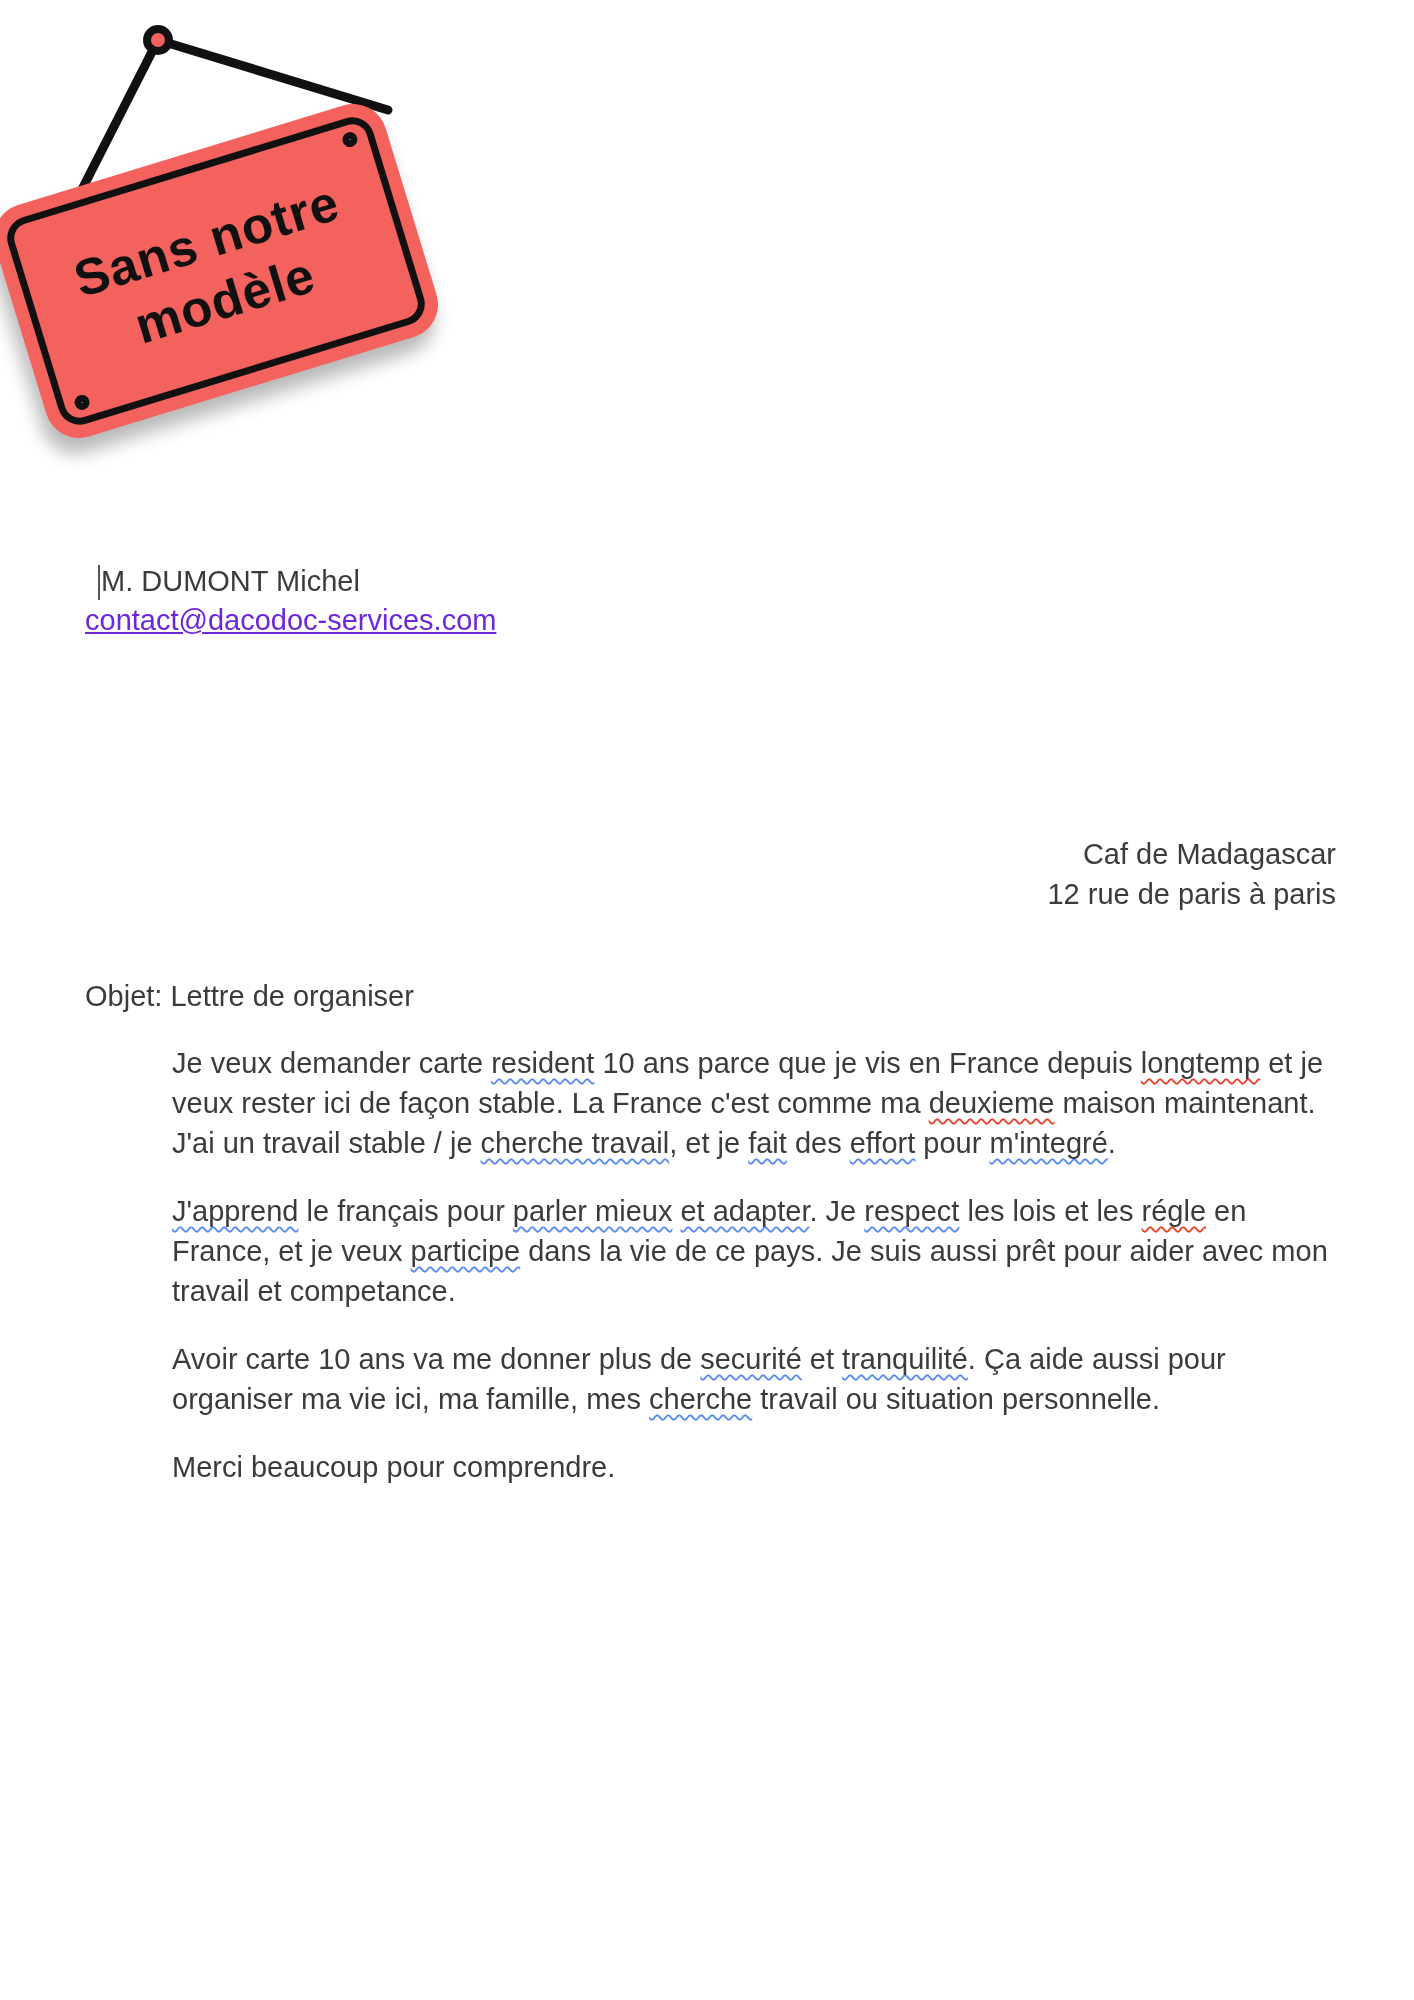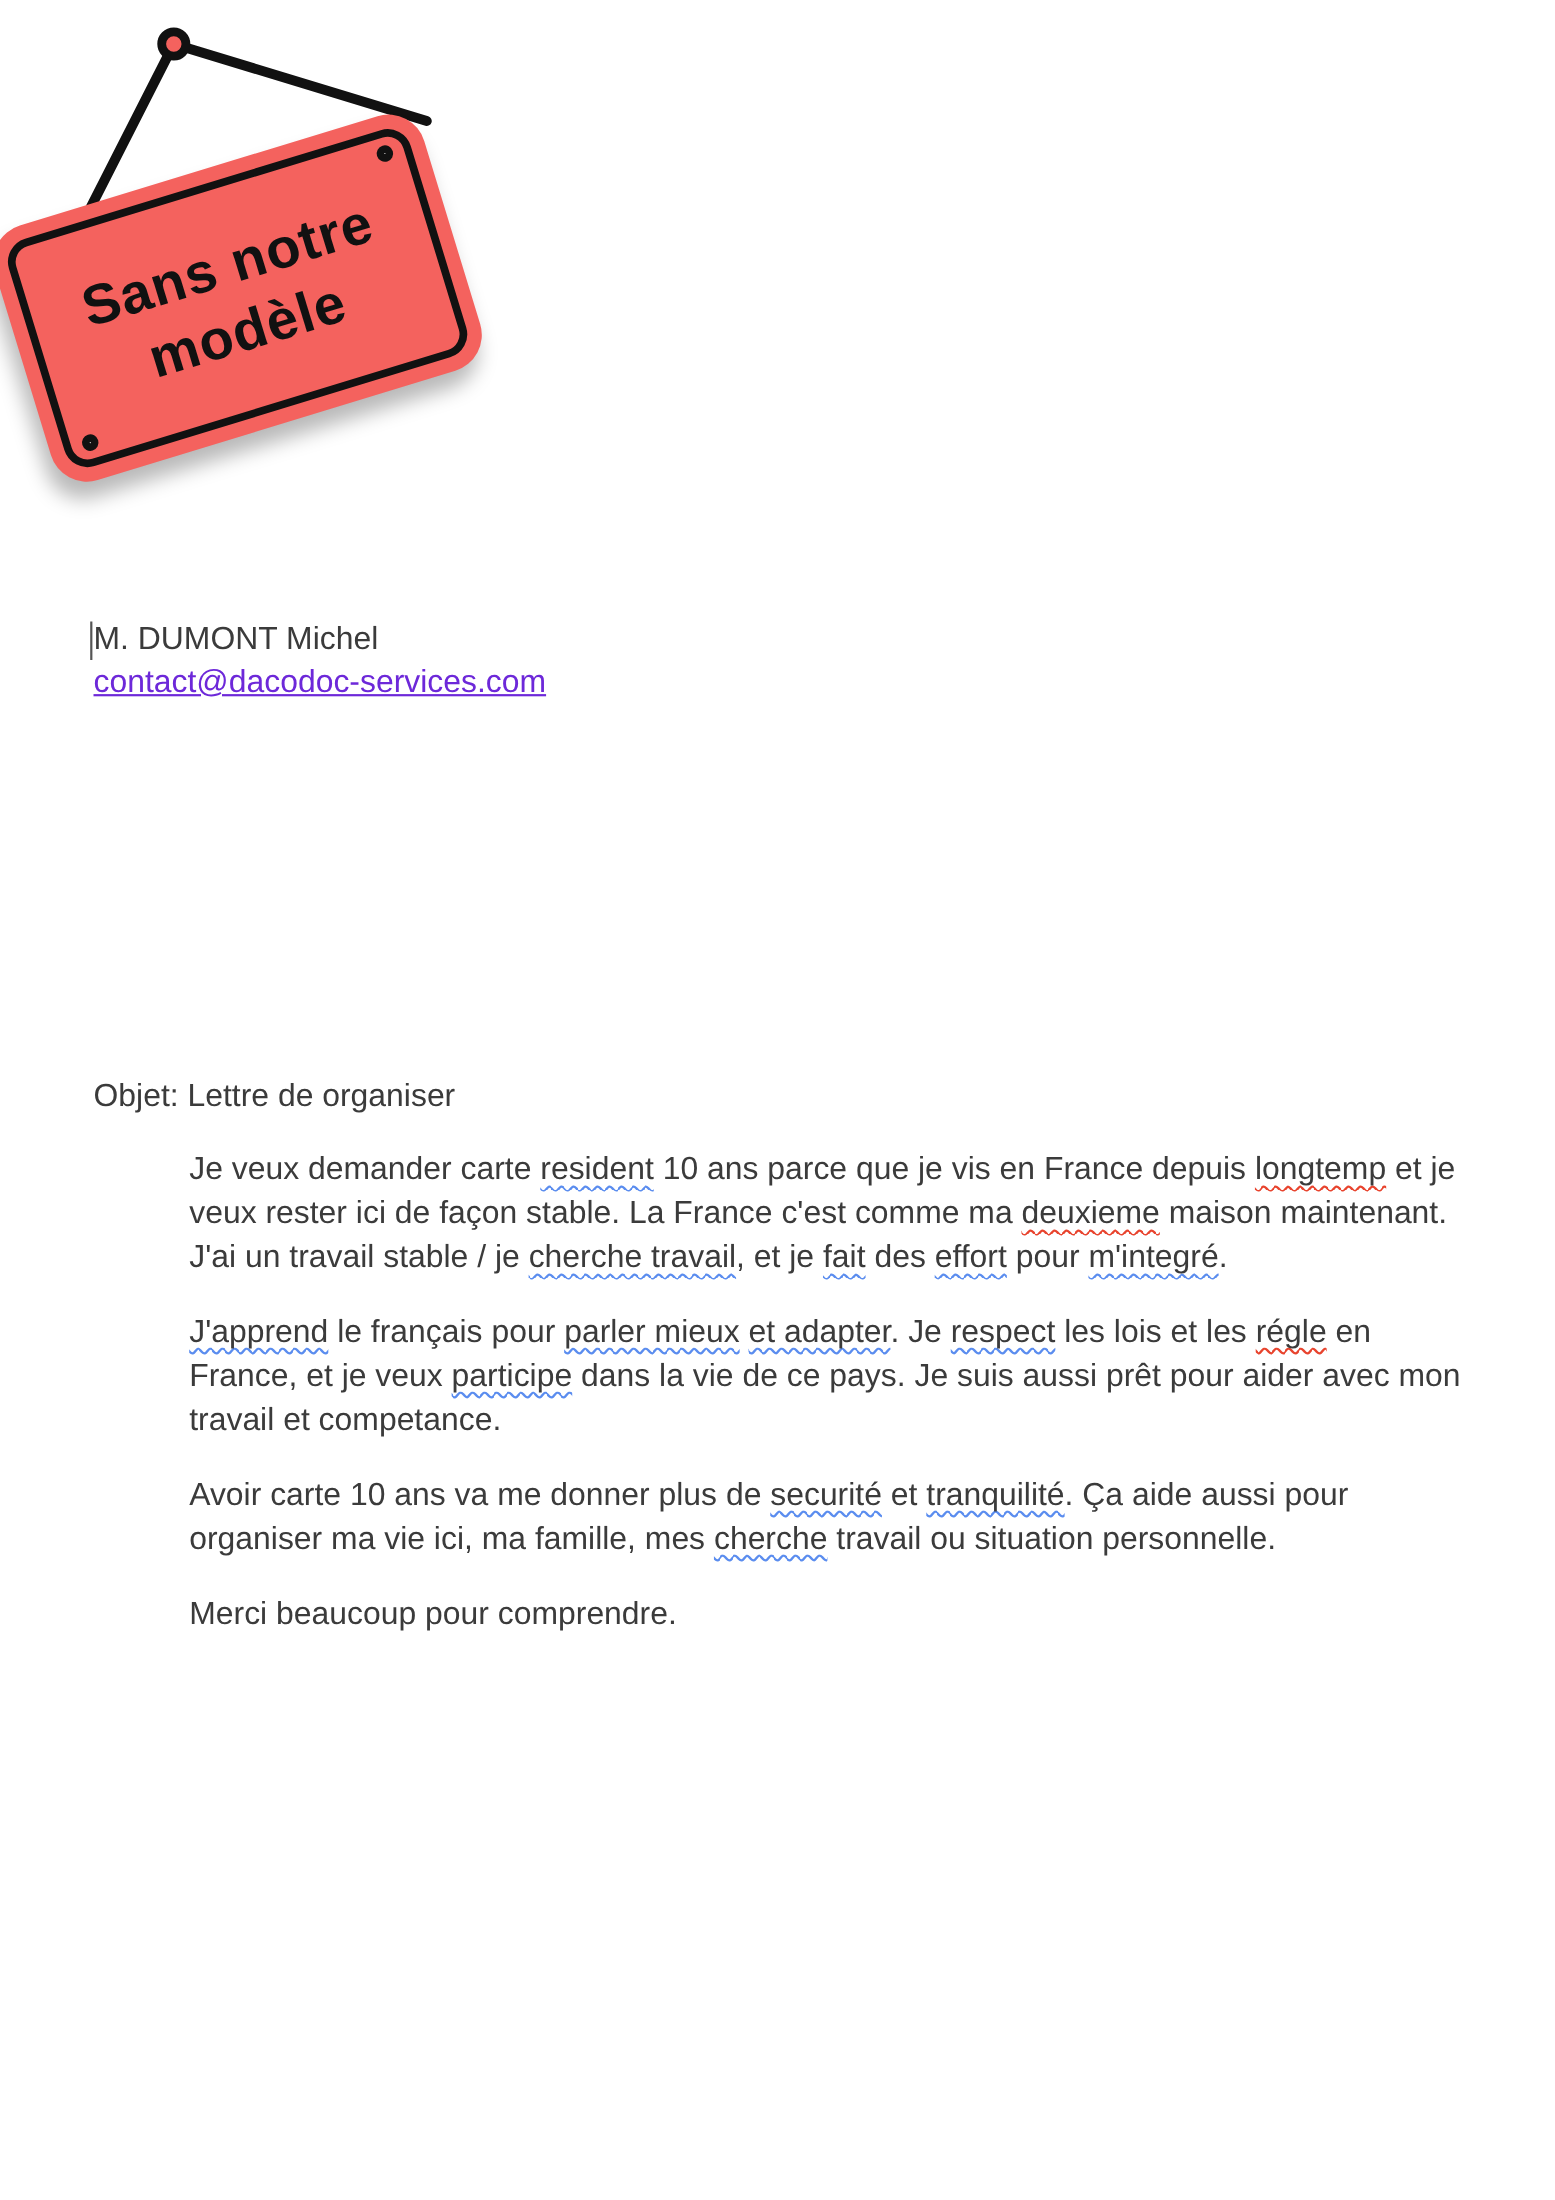--- a/index.html
+++ b/index.html
@@ -138,29 +138,33 @@
       <div class="screw tr"></div>
       <div class="screw bl"></div>
       <div class="sign-text">
         <span>Sans notre</span>
         <span>modèle</span>
       </div>
     </div>
   </div>
 
   <div class="sender">
-    <div style="position:relative;">
+    <div style="position:relative;margin-left:16px;">
       <span class="caret"></span>
       <span>M. DUMONT Michel</span>
     </div>
     <div>
       <a class="email-link">contact@dacodoc-services.com</a>
     </div>
   </div>
 
+  <div class="recipient">
+    <div>Caf de Madagascar</div>
+    <div>12 rue de paris à paris</div>
+  </div>
 
   <div class="subject">Objet: Lettre de organiser</div>
 
   <div class="letter-body">
     <p><span>Je veux demander carte </span><span class="sq-blue">resident</span><span> 10 ans parce que je vis en France depuis </span><span class="sq-red">longtemp</span><span> et je veux rester ici de façon stable. La France c'est comme ma </span><span class="sq-red">deuxieme</span><span> maison maintenant. J'ai un travail stable / je </span><span class="sq-blue">cherche travail</span><span>, et je </span><span class="sq-blue">fait</span><span> des </span><span class="sq-blue">effort</span><span> pour </span><span class="sq-blue">m'integré</span><span>.</span></p>
     <p><span class="sq-blue">J'apprend</span><span> le français pour </span><span class="sq-blue">parler mieux</span><span> </span><span class="sq-blue">et adapter</span><span>. Je </span><span class="sq-blue">respect</span><span> les lois et les </span><span class="sq-red">régle</span><span> en France, et je veux </span><span class="sq-blue">participe</span><span> dans la vie de ce pays. Je suis aussi prêt pour aider avec mon travail et competance.</span></p>
     <p><span>Avoir carte 10 ans va me donner plus de </span><span class="sq-blue">securité</span><span> et </span><span class="sq-blue">tranquilité</span><span>. Ça aide aussi pour organiser ma vie ici, ma famille, mes </span><span class="sq-blue">cherche</span><span> travail ou situation personnelle.</span></p>
     <p><span>Merci beaucoup pour comprendre.</span></p>
   </div>
 

